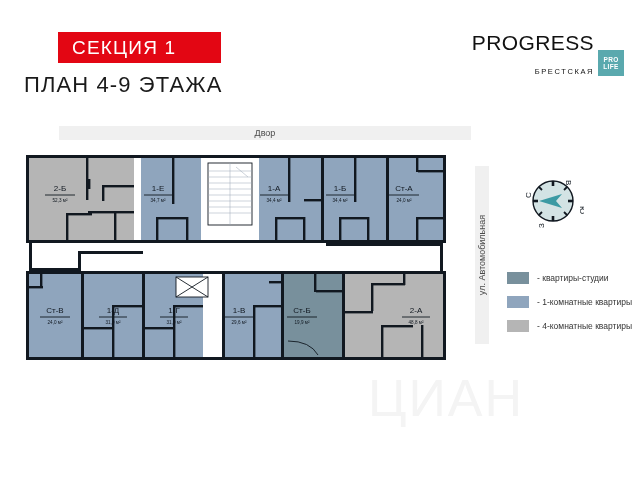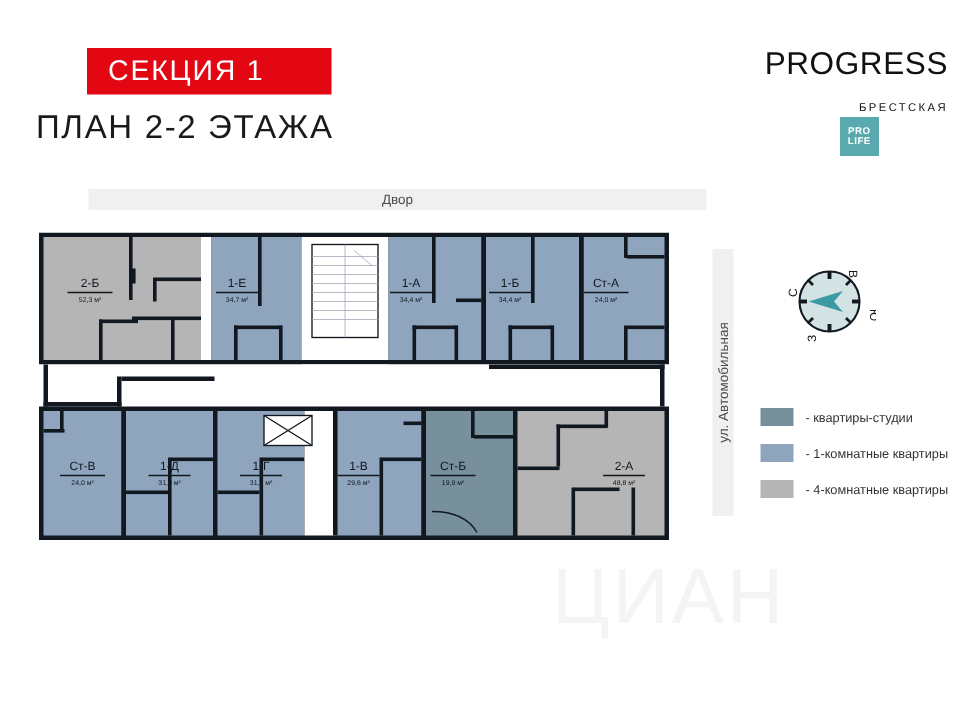--- a/index.html
+++ b/index.html
@@ -21,21 +21,21 @@
   .section-badge span {
     color: #fff; font-size: 19px; letter-spacing: 1.2px;
     padding-left: 14px; font-weight: 400;
   }
   .plan-title {
     position: absolute; left: 24px; top: 72px;
     font-size: 22px; letter-spacing: 1.1px; color: #1a1a1a;
   }
 
   
-  .logo-wrap { position: absolute; right: 4px; top: 32px; display:flex; align-items:center;flex-direction:column; }
+  .logo-wrap { position: absolute; right: 16px; top: 32px; display:flex; align-items:flex-end; }
   .logo-text { display:flex; flex-direction:column; align-items:flex-end; padding-right: 4px; }
   .logo-main { font-size: 21px; letter-spacing: 0.4px; color:#111; line-height: 1; font-weight: 400; }
   .logo-sub { font-size: 7.5px; letter-spacing: 1.6px; color:#111; margin-top: 14px; }
   .logo-badge {
     width: 26px; height: 26px; background:#5aa9ae;
     display:flex; flex-direction:column; align-items:center; justify-content:center;
     margin-top: 2px;
   }
   .logo-badge span { color:#fff; font-size: 6.5px; line-height: 7.5px; letter-spacing:0.3px; font-weight:700; }
 
@@ -76,21 +76,21 @@
   }
 </style>
 </head>
 <body>
 
 <div id="root">
 
   <div class="section-badge">
     <span>СЕКЦИЯ 1</span>
   </div>
-  <div class="plan-title">ПЛАН 2-2 ЭТАЖА</div>
+  <div class="plan-title">ПЛАН 4-9 ЭТАЖА</div>
 
   <div class="logo-wrap">
     <div class="logo-text">
       <div class="logo-main">PROGRESS</div>
       <div class="logo-sub">БРЕСТСКАЯ</div>
     </div>
     <div class="logo-badge">
       <span>PRO</span>
       <span>LIFE</span>
     </div>

